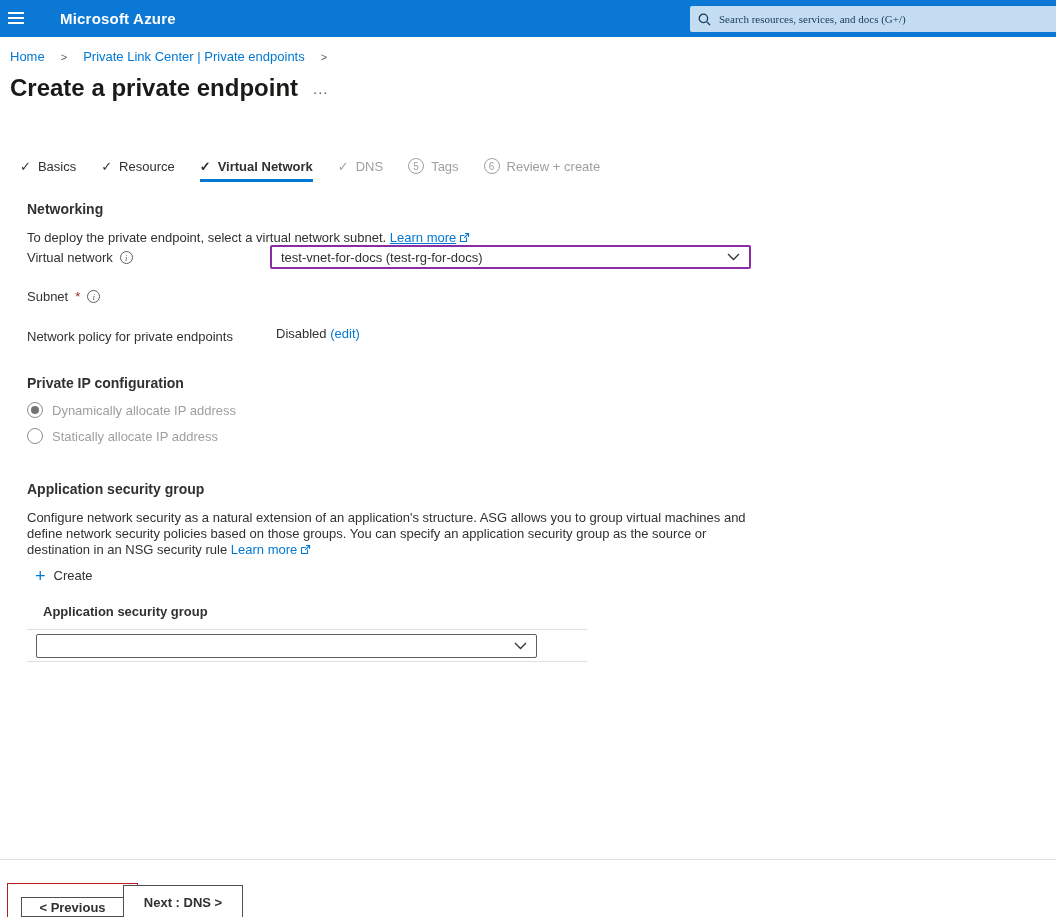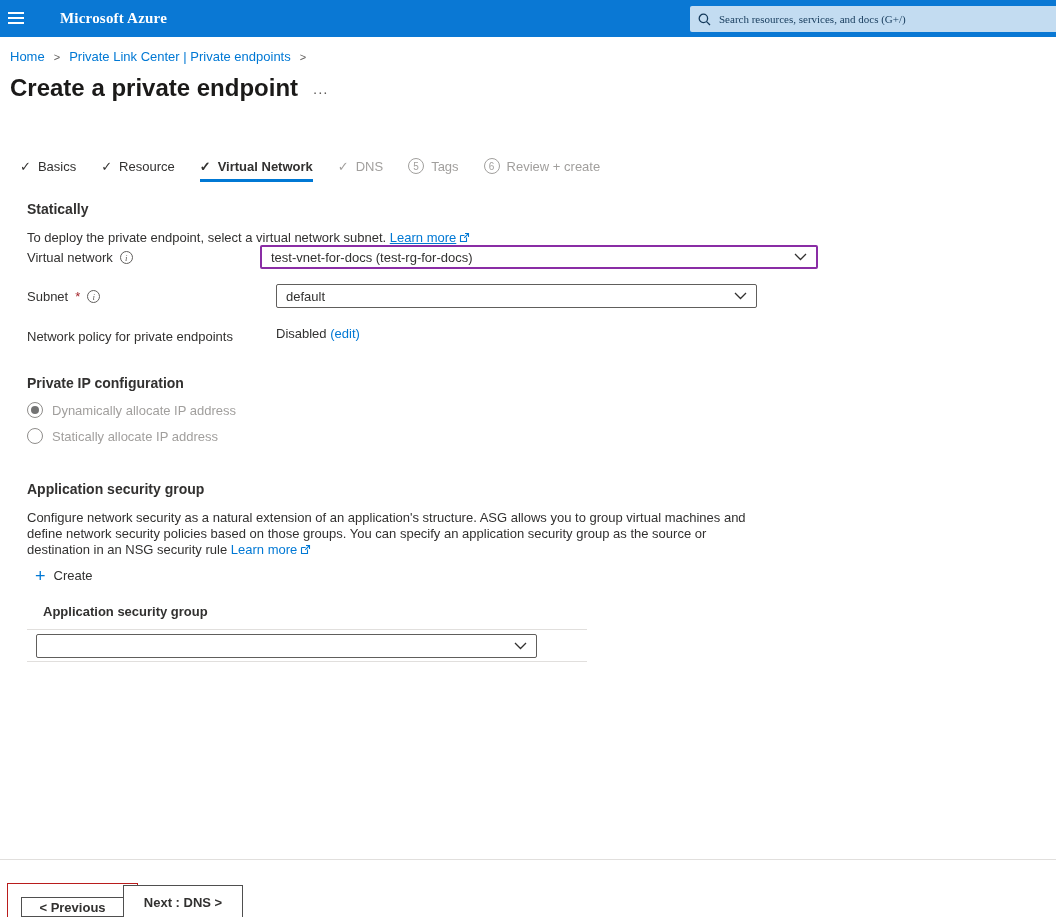--- a/index.html
+++ b/index.html
@@ -4,30 +4,30 @@
 <style>
   * { margin:0; padding:0; box-sizing:border-box; }
   html,body { width:1056px; height:917px; background:#fff; overflow:hidden;
               font-family:"Liberation Sans", sans-serif; }
   .page { position:relative; width:1056px; height:917px; background:#fff; }
 
   
   .topbar { position:absolute; left:0; top:0; width:1056px; height:37px; background:#0a78d4; }
   .hamburger { position:absolute; left:8px; top:12px; width:16px; height:12px; cursor:pointer; }
   .hamburger span { display:block; height:2px; background:#ffffff; margin-bottom:3px; }
-  .brand { position:absolute; left:60px; top:10px; color:#ffffff; font-size:15px; font-weight:700; letter-spacing:.2px;font-family:Liberation Serif, serif; }
+  .brand { position:absolute; left:60px; top:10px; color:#ffffff; font-size:15px; font-weight:700; letter-spacing:.2px; }
   .searchbox { position:absolute; left:690px; top:6px; width:370px; height:26px;
                background:#c3dcf1; border-radius:2px; display:flex; align-items:center; padding:0 8px; }
   .searchbox svg { flex:0 0 auto; margin-right:8px; }
   .searchbox input { flex:1; border:none; outline:none; background:transparent;
                      font-size:11px; color:#153a5b; font-family:Liberation Serif, serif; }
   .searchbox input::placeholder { color:#153a5b; opacity:1; }
 
   
-  .breadcrumb { position:absolute; left:10px; top:49px; font-size:13px; display:flex; align-items:center; gap:9px; }
+  .breadcrumb { position:absolute; left:10px; top:49px; font-size:13px; display:flex; align-items:center; gap:16px; }
   .crumb { color:#0078d4; text-decoration:none; cursor:pointer; }
   .crumb-sep { color:#605e5c; font-size:11px; }
   .page-title { position:absolute; left:10px; top:74px; font-size:24px; font-weight:700; color:#1b1a19; }
   .title-more { position:absolute; left:313px; top:80px; color:#605e5c; font-size:15px; letter-spacing:1px; cursor:pointer; }
 
   
   .tabs { position:absolute; left:20px; top:158px; display:flex; gap:25px; font-size:13px; }
   .tab { display:flex; align-items:center; gap:7px; padding-bottom:8px; color:#323130; cursor:pointer; }
   .tab .check { font-size:13px; color:#323130; }
   .tab.active { font-weight:700; border-bottom:3px solid #0078d4; padding-bottom:5px; }
@@ -49,21 +49,21 @@
   .field-label { position:absolute; left:27px; font-size:13px; color:#323130; display:flex; align-items:center; gap:7px; }
   .req { color:#a4262c; }
   .info-icon { display:inline-flex; align-items:center; justify-content:center;
                width:13px; height:13px; border:1px solid #605e5c; border-radius:50%;
                font-size:9px; color:#605e5c; font-style:italic; font-family:"Liberation Serif",serif; cursor:pointer; }
 
   .dropdown { position:absolute; height:24px; background:#fff; border:1px solid #605e5c; border-radius:2px;
               display:flex; align-items:center; padding:0 9px; font-size:13px; color:#323130; cursor:pointer; }
   .dropdown .dd-text { flex:1; white-space:nowrap; overflow:hidden; }
   .dropdown.dirty { border:2px solid #8a2da5; }
-  .dd-vnet   { left:260px; top:245px; width:558px; }
+  .dd-vnet   { left:270px; top:245px; width:481px; }
   .dd-subnet { left:276px; top:284px; width:481px; }
   .dd-asg    { left:36px;  top:634px; width:501px; }
 
   .policy-value { position:absolute; left:276px; top:326px; font-size:13px; color:#323130; }
 
   
   .radio-row { position:absolute; left:27px; display:flex; align-items:center; gap:9px; cursor:default; }
   .radio-outer { width:16px; height:16px; border:1px solid #8f8d8b; border-radius:50%;
                  display:flex; align-items:center; justify-content:center; background:#fff; }
   .radio-dot { width:8px; height:8px; border-radius:50%; background:#737373; }
@@ -139,21 +139,21 @@
     <div class="tab disabled">
       <span class="stepnum">5</span>
       <span>Tags</span>
     </div>
     <div class="tab disabled">
       <span class="stepnum">6</span>
       <span>Review + create</span>
     </div>
   </div>
 
-  <div class="h-section" style="top:201px">Statically</div>
+  <div class="h-section" style="top:201px">Networking</div>
 
   <div class="desc body-text">
     <span>To deploy the private endpoint, select a virtual network subnet.</span>
     <a class="link u">Learn more</a><span class="ext-icon"><svg width="11" height="11" viewBox="0 0 11 11">
           <path d="M1.5 3.5 h4 M1.5 3.5 v6 h6 v-4" fill="none" stroke="#0078d4" stroke-width="1.1"></path>
           <path d="M6 1.5 h3.5 v3.5 M9.5 1.5 L5.2 5.8" fill="none" stroke="#0078d4" stroke-width="1.1"></path>
         </svg></span>
   </div>
 
   <div class="field-label" style="top:250px">
@@ -166,28 +166,20 @@
       <svg width="13" height="8" viewBox="0 0 13 8">
           <polyline points="1,1 6.5,6.5 12,1" fill="none" stroke="#323130" stroke-width="1.3"></polyline>
         </svg>
     </span>
   </div>
 
   <div class="field-label" style="top:289px">
     <span>Subnet</span>
     <span class="req">*</span>
     <span class="info-icon">i</span>
-  </div>
-  <div class="dropdown dd-subnet">
-    <span class="dd-text">default</span>
-    <span class="chev">
-      <svg width="13" height="8" viewBox="0 0 13 8">
-          <polyline points="1,1 6.5,6.5 12,1" fill="none" stroke="#323130" stroke-width="1.3"></polyline>
-        </svg>
-    </span>
   </div>
 
   <div class="field-label" style="top:329px">
     <span>Network policy for private endpoints</span>
   </div>
   <div class="policy-value">
     <span>Disabled</span>
     <a class="link">(edit)</a>
   </div>
 

